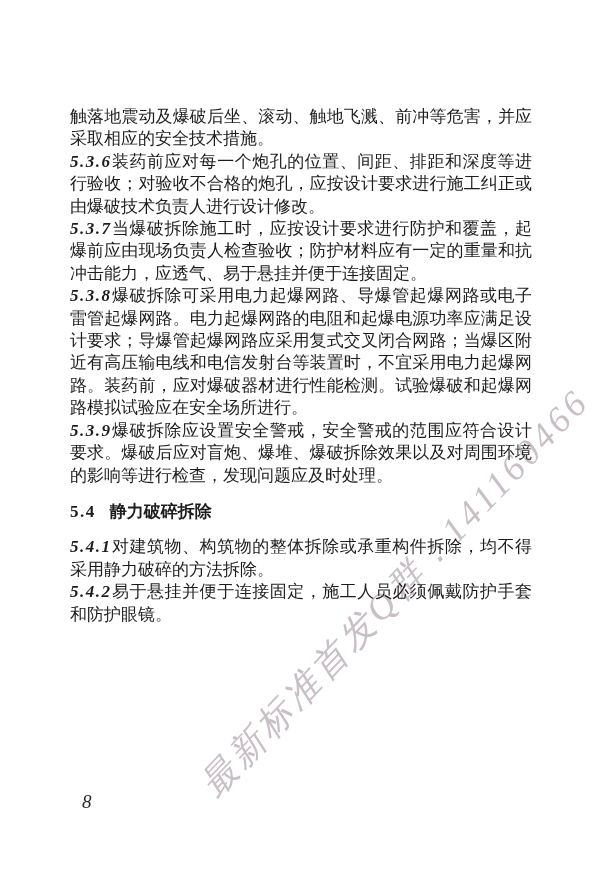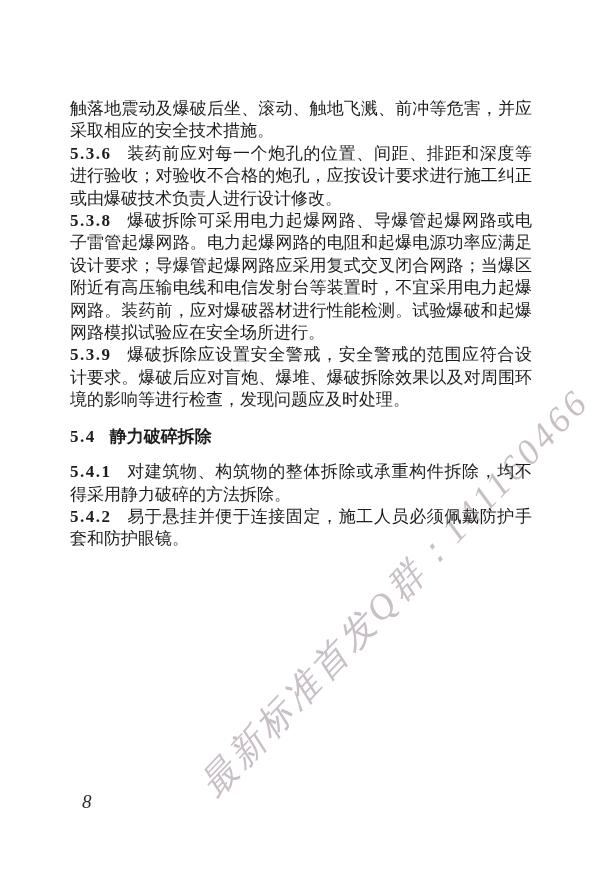--- a/index.html
+++ b/index.html
@@ -25,35 +25,35 @@
     font-size: 36px;
     font-style: italic;
     letter-spacing: 4px;
     color: #c9bfc7;
     z-index: 0;
     user-select: none;
   }
   .content {
     position: absolute;
     left: 70px;
-    top: 98px;
+    top: 106px;
     width: 462px;
     font-size: 17px;
     line-height: 22.4px;
     text-align: justify;
     z-index: 1;
   }
   .content p {
     margin: 0;
   }
   .clause-num {
     font-weight: bold;
     letter-spacing: 1.5px;
-    margin-right: 15px;
     font-family: "Liberation Serif", "DejaVu Serif", serif;
+    font-style: italic;
   }
   .section-heading {
     margin: 14px 0 13px 0;
     font-size: 17px;
     font-weight: bold;
     text-align: left;
     line-height: 22.4px;
   }
   .section-heading .heading-num {
     letter-spacing: 1.5px;
@@ -79,20 +79,23 @@
   <div class="content">
 
     <p>
       <span>触落地震动及爆破后坐、滚动、触地飞溅、前冲等危害，并应采取相应的安全技术措施。</span>
     </p>
 
     <p>
       <span class="clause-num">5.3.6</span><span>装药前应对每一个炮孔的位置、间距、排距和深度等进行验收；对验收不合格的炮孔，应按设计要求进行施工纠正或由爆破技术负责人进行设计修改。</span>
     </p>
 
+    <p>
+      <span class="clause-num">5.3.7</span><span>当爆破拆除施工时，应按设计要求进行防护和覆盖，起爆前应由现场负责人检查验收；防护材料应有一定的重量和抗冲击能力，应透气、易于悬挂并便于连接固定。</span>
+    </p>
 
     <p>
       <span class="clause-num">5.3.8</span><span>爆破拆除可采用电力起爆网路、导爆管起爆网路或电子雷管起爆网路。电力起爆网路的电阻和起爆电源功率应满足设计要求；导爆管起爆网路应采用复式交叉闭合网路；当爆区附近有高压输电线和电信发射台等装置时，不宜采用电力起爆网路。装药前，应对爆破器材进行性能检测。试验爆破和起爆网路模拟试验应在安全场所进行。</span>
     </p>
 
     <p>
       <span class="clause-num">5.3.9</span><span>爆破拆除应设置安全警戒，安全警戒的范围应符合设计要求。爆破后应对盲炮、爆堆、爆破拆除效果以及对周围环境的影响等进行检查，发现问题应及时处理。</span>
     </p>
 
     <h2 class="section-heading">

